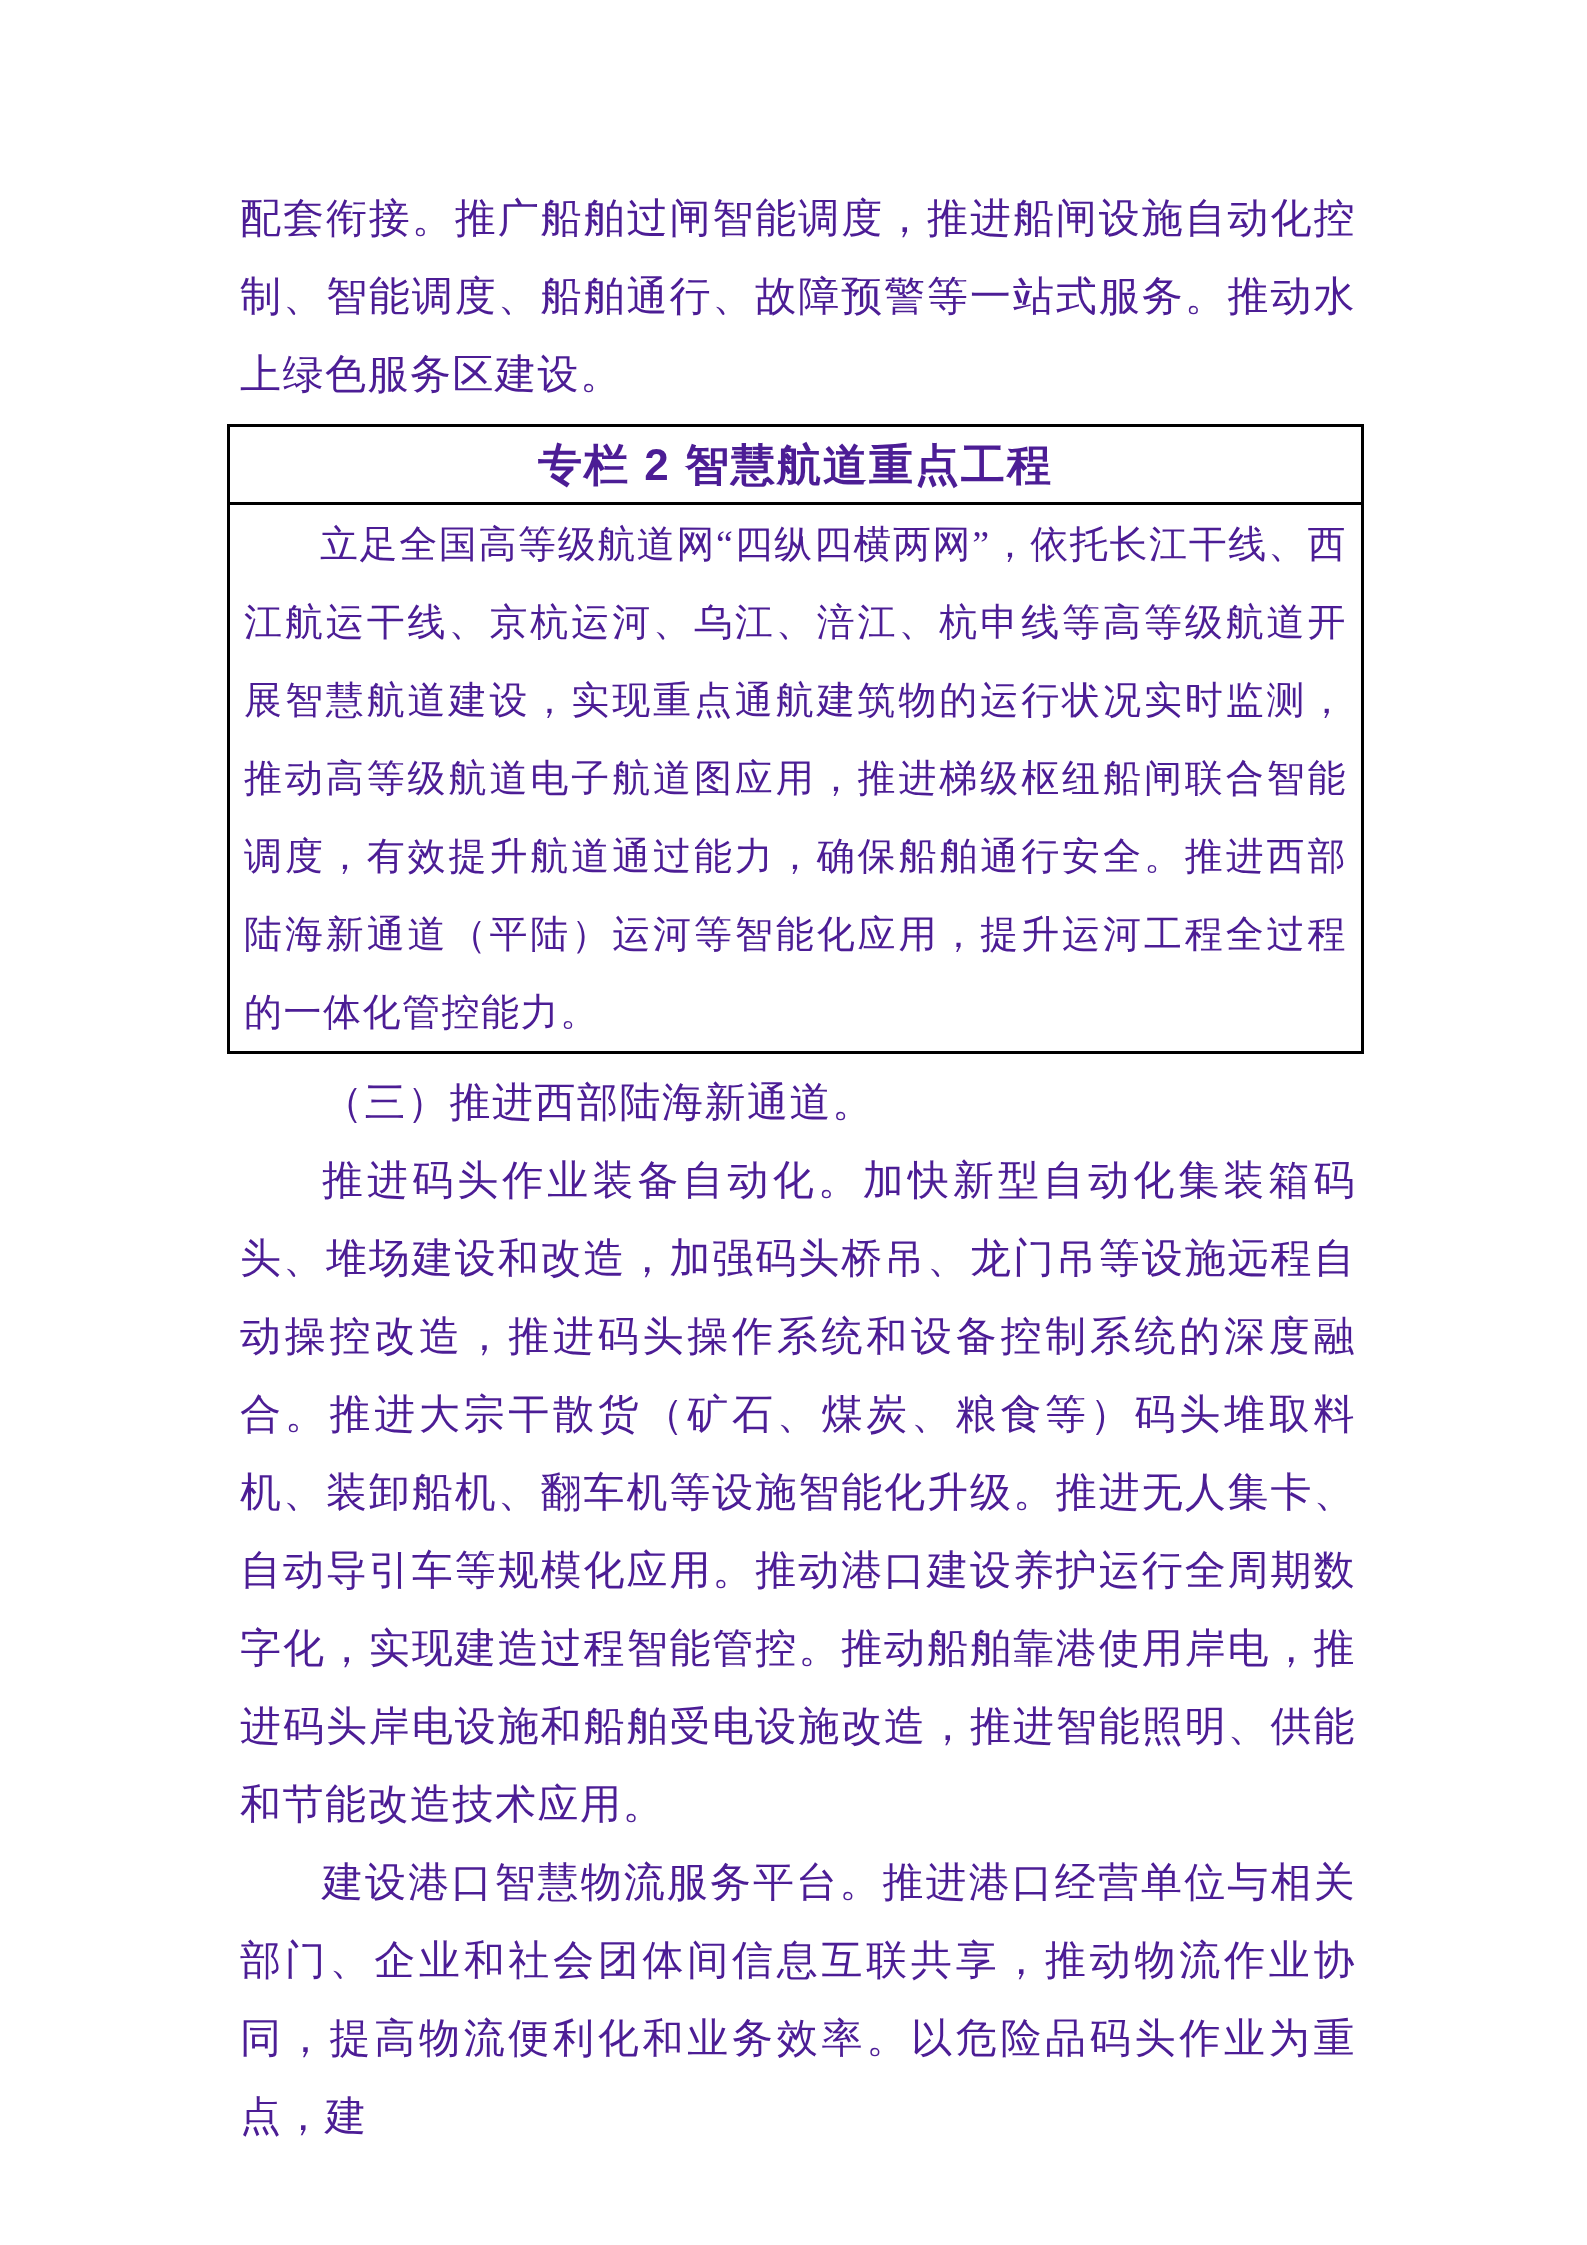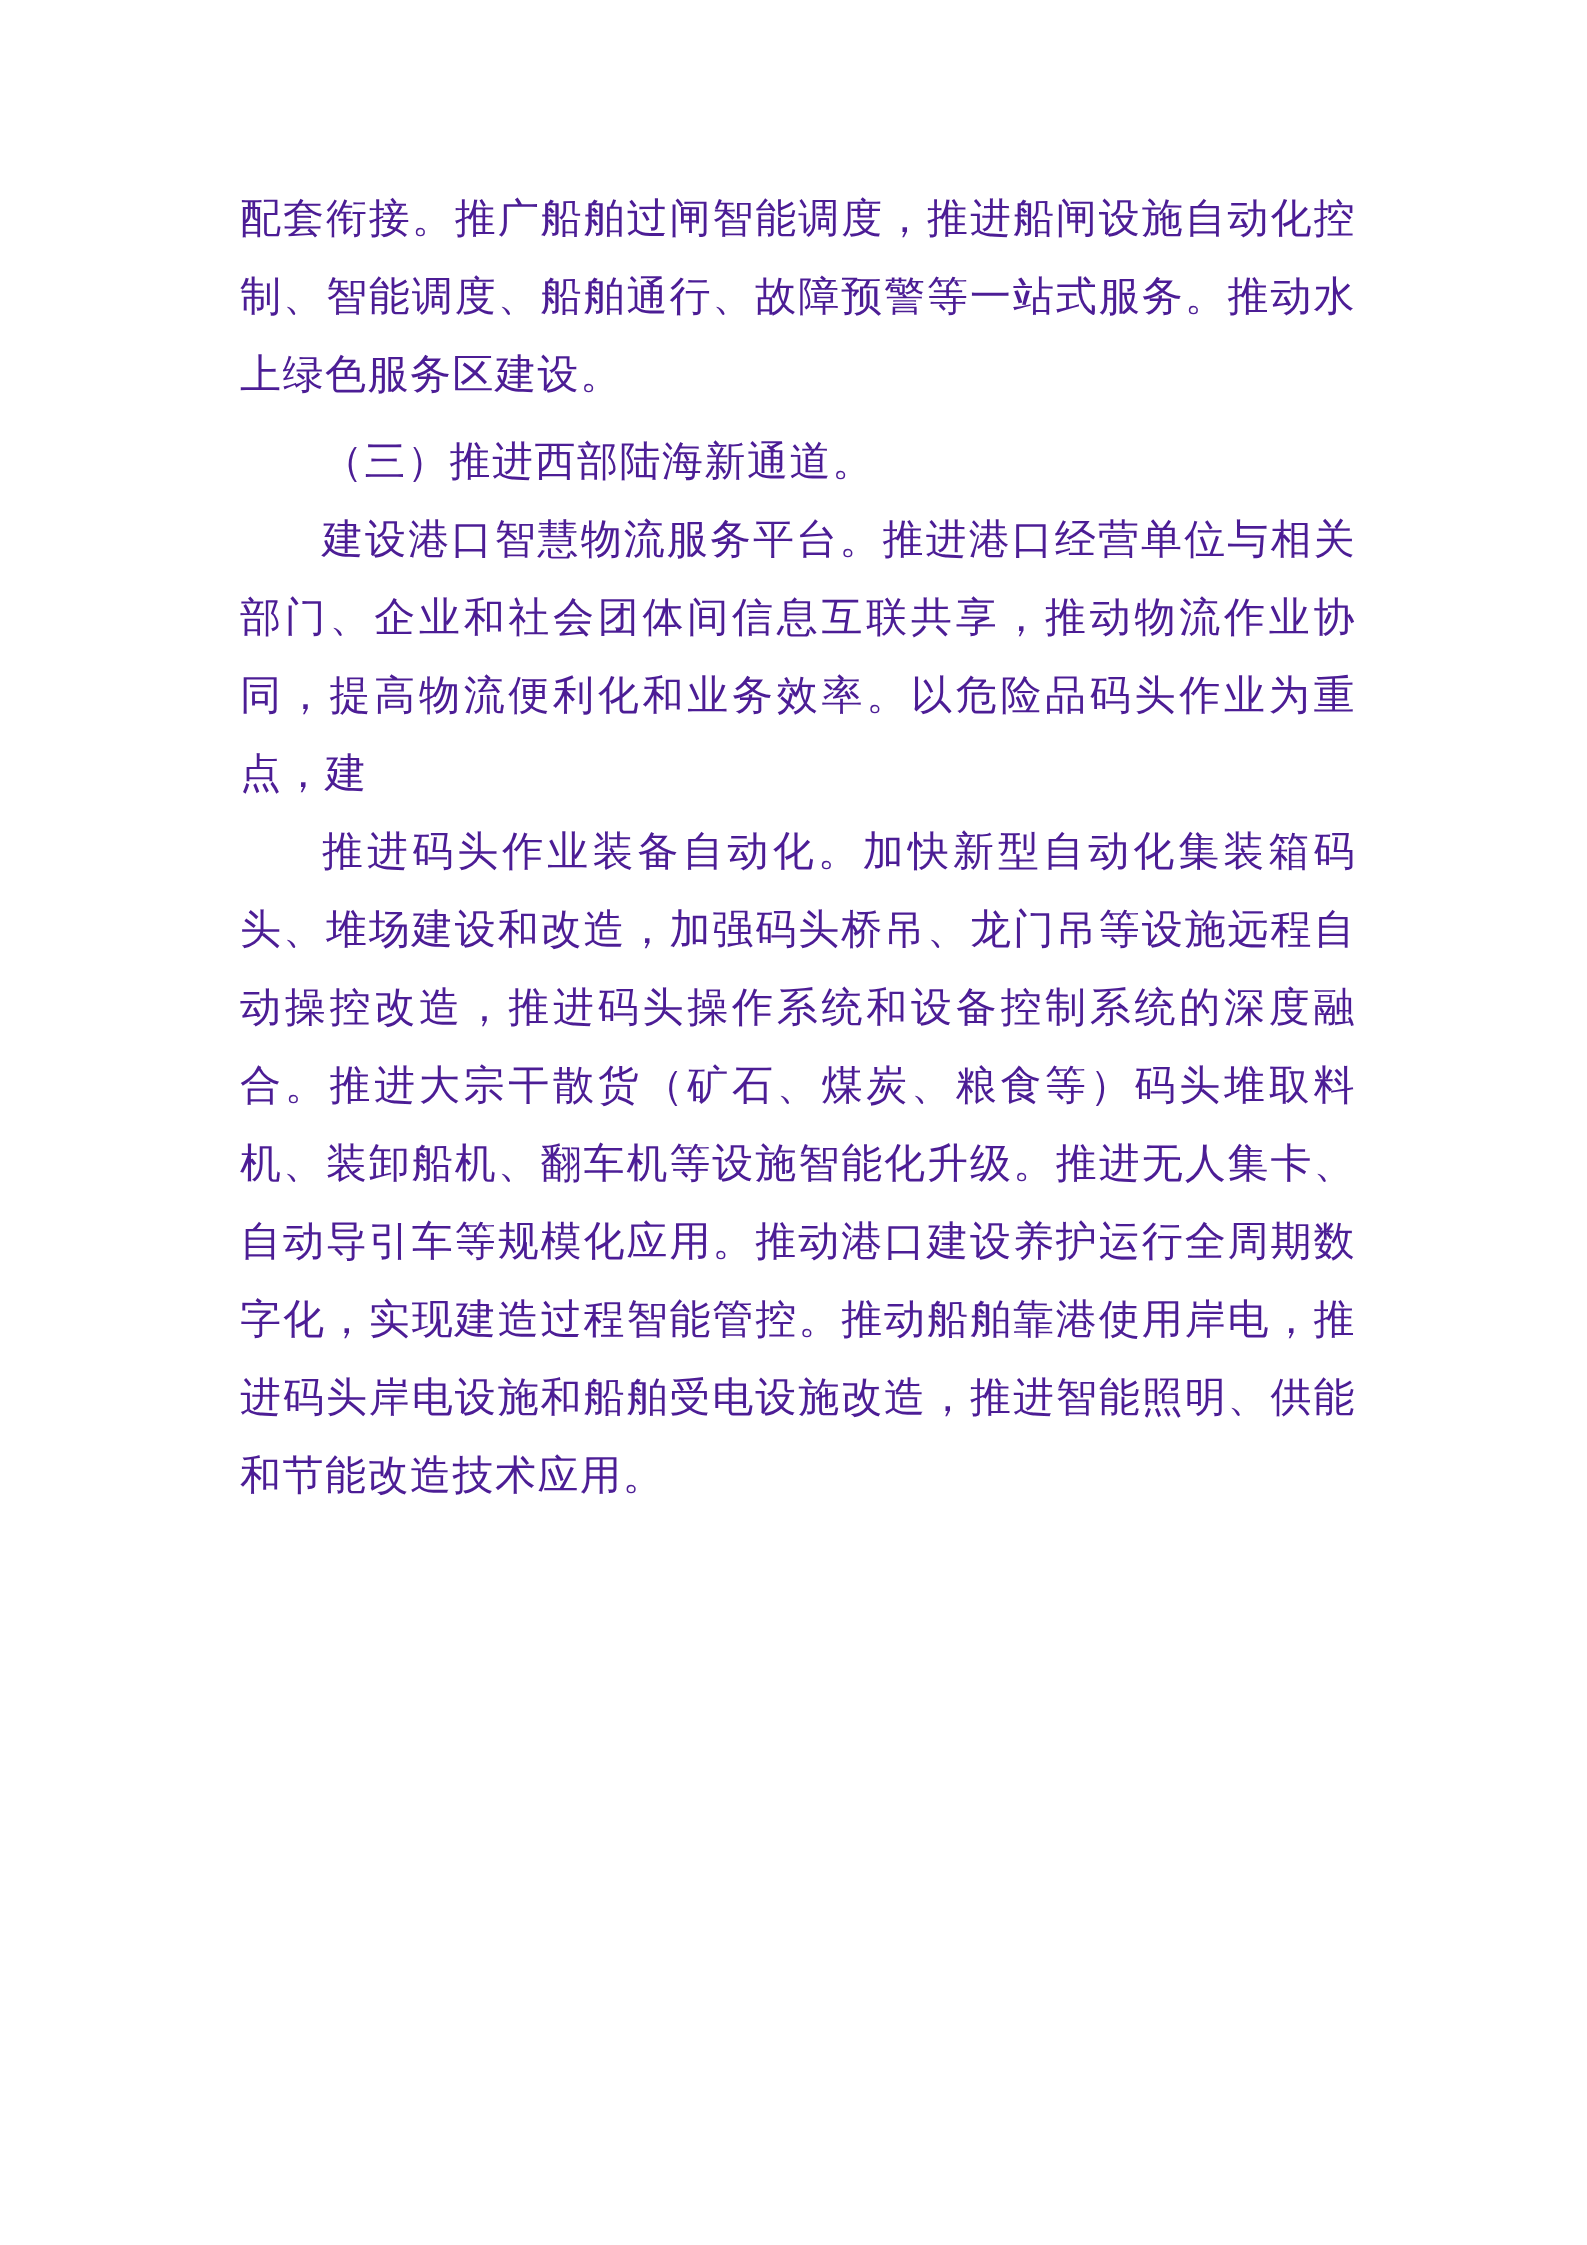--- a/index.html
+++ b/index.html
@@ -67,21 +67,25 @@
   }
 </style>
 </head>
 <body>
 
 <div class="page">
   <div class="content">
 
     <p class="body-text">配套衔接。推广船舶过闸智能调度，推进船闸设施自动化控制、智能调度、船舶通行、故障预警等一站式服务。推动水上绿色服务区建设。</p>
 
+    <div class="column-box">
+      <div class="column-box-title">专栏 2  智慧航道重点工程</div>
+      <p class="column-box-body">立足全国高等级航道网“四纵四横两网”，依托长江干线、西江航运干线、京杭运河、乌江、涪江、杭申线等高等级航道开展智慧航道建设，实现重点通航建筑物的运行状况实时监测，推动高等级航道电子航道图应用，推进梯级枢纽船闸联合智能调度，有效提升航道通过能力，确保船舶通行安全。推进西部陆海新通道（平陆）运河等智能化应用，提升运河工程全过程的一体化管控能力。</p>
+    </div>
 
     <p class="body-text indent section-heading">（三）推进西部陆海新通道。</p>
 
+    <p class="body-text indent">推进码头作业装备自动化。加快新型自动化集装箱码头、堆场建设和改造，加强码头桥吊、龙门吊等设施远程自动操控改造，推进码头操作系统和设备控制系统的深度融合。推进大宗干散货（矿石、煤炭、粮食等）码头堆取料机、装卸船机、翻车机等设施智能化升级。推进无人集卡、自动导引车等规模化应用。推动港口建设养护运行全周期数字化，实现建造过程智能管控。推动船舶靠港使用岸电，推进码头岸电设施和船舶受电设施改造，推进智能照明、供能和节能改造技术应用。</p>
+
     <p class="body-text indent">建设港口智慧物流服务平台。推进港口经营单位与相关部门、企业和社会团体间信息互联共享，推动物流作业协同，提高物流便利化和业务效率。以危险品码头作业为重点，建</p>
-
-    <p class="body-text indent">推进码头作业装备自动化。加快新型自动化集装箱码头、堆场建设和改造，加强码头桥吊、龙门吊等设施远程自动操控改造，推进码头操作系统和设备控制系统的深度融合。推进大宗干散货（矿石、煤炭、粮食等）码头堆取料机、装卸船机、翻车机等设施智能化升级。推进无人集卡、自动导引车等规模化应用。推动港口建设养护运行全周期数字化，实现建造过程智能管控。推动船舶靠港使用岸电，推进码头岸电设施和船舶受电设施改造，推进智能照明、供能和节能改造技术应用。</p>
 
   </div>
 </div>
 
 </body></html>

